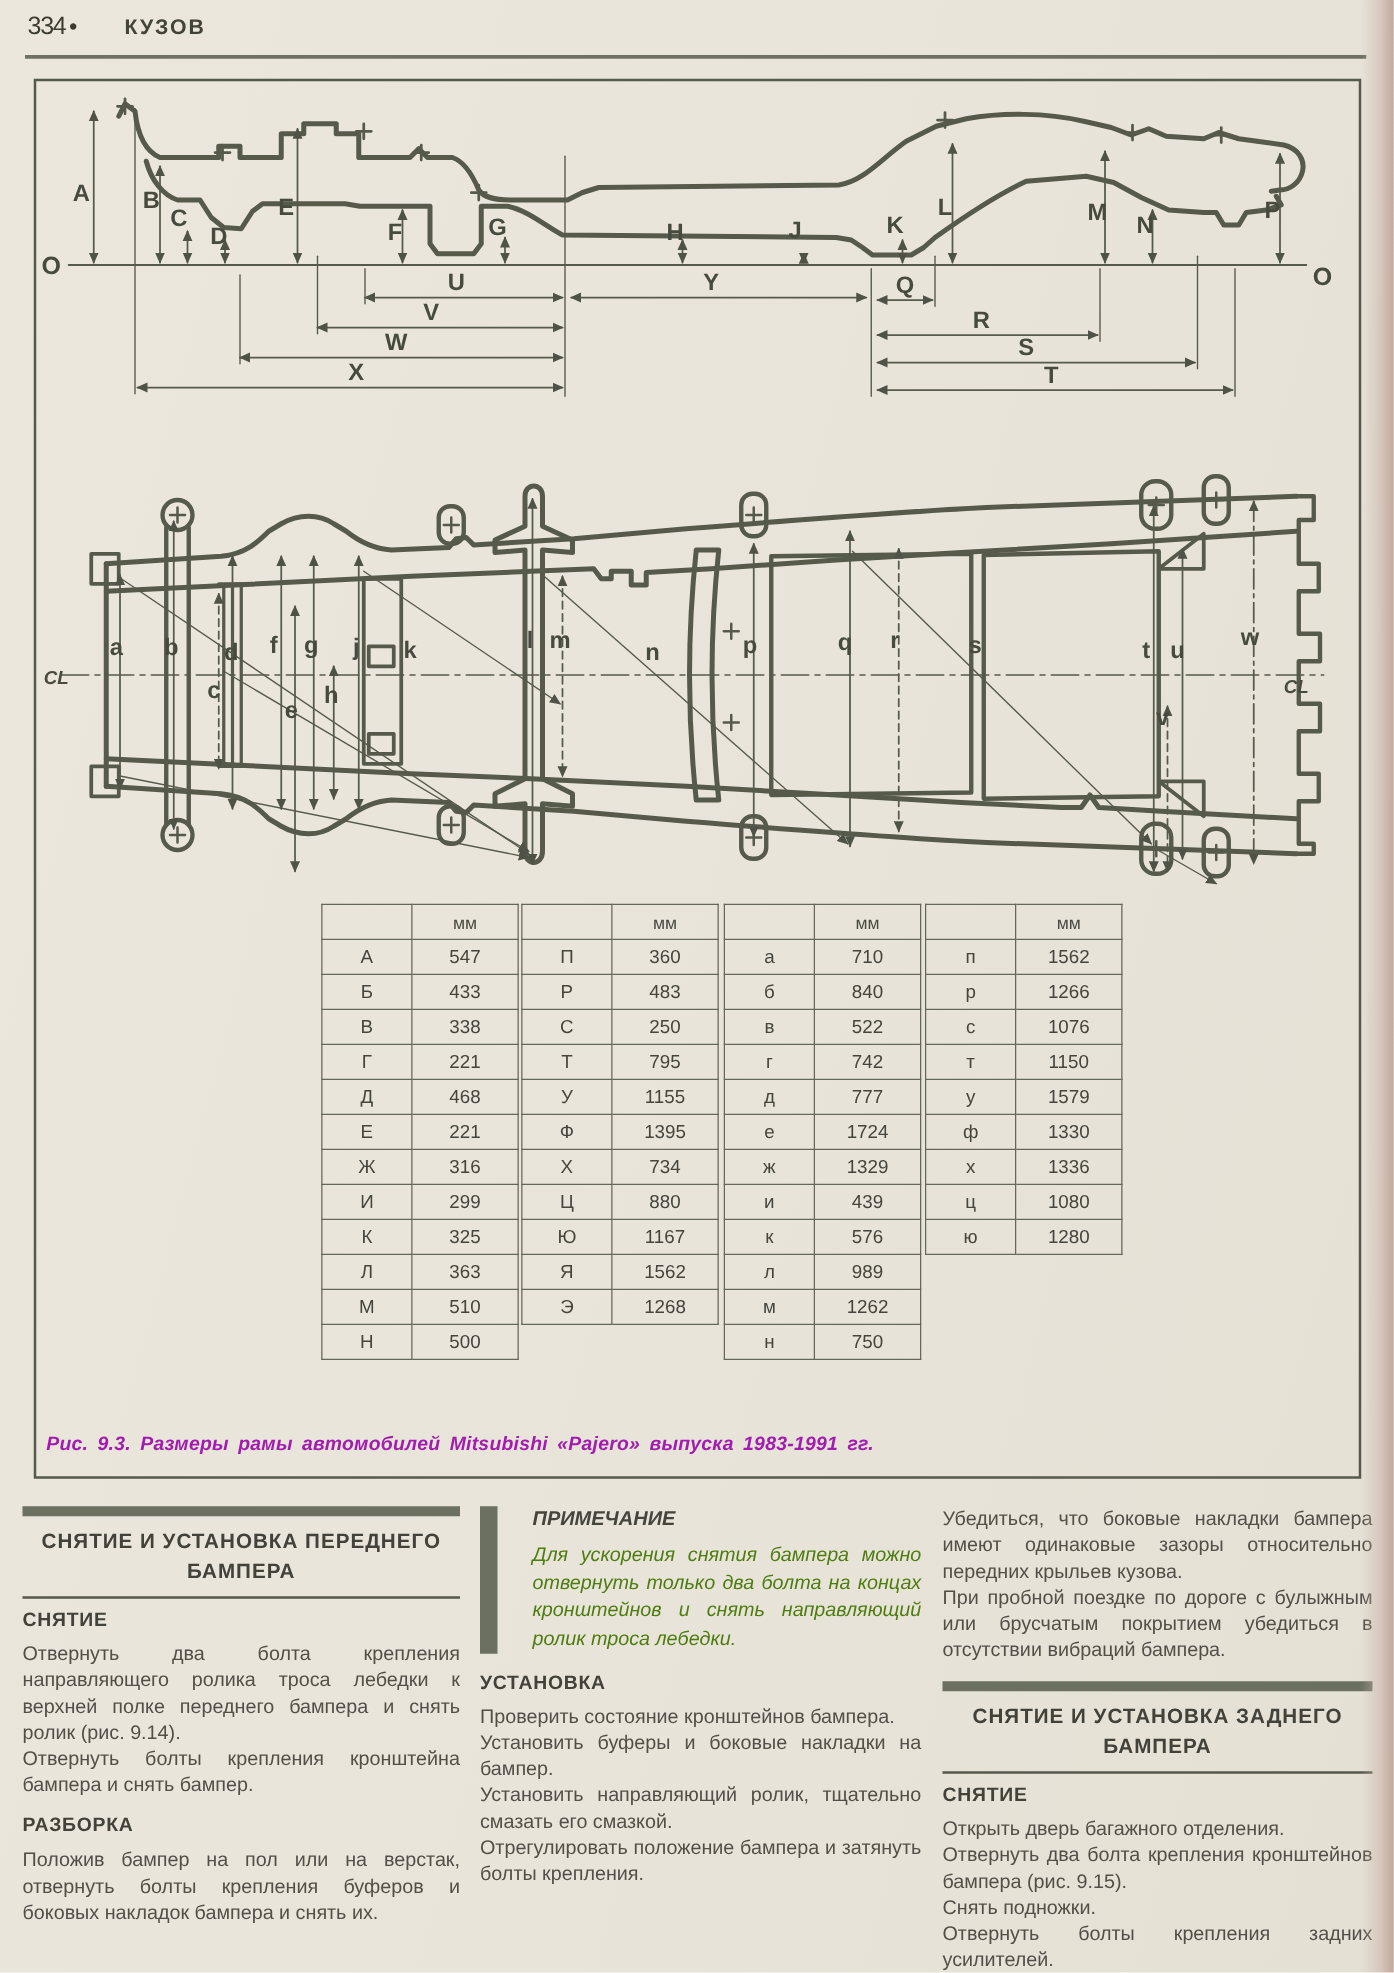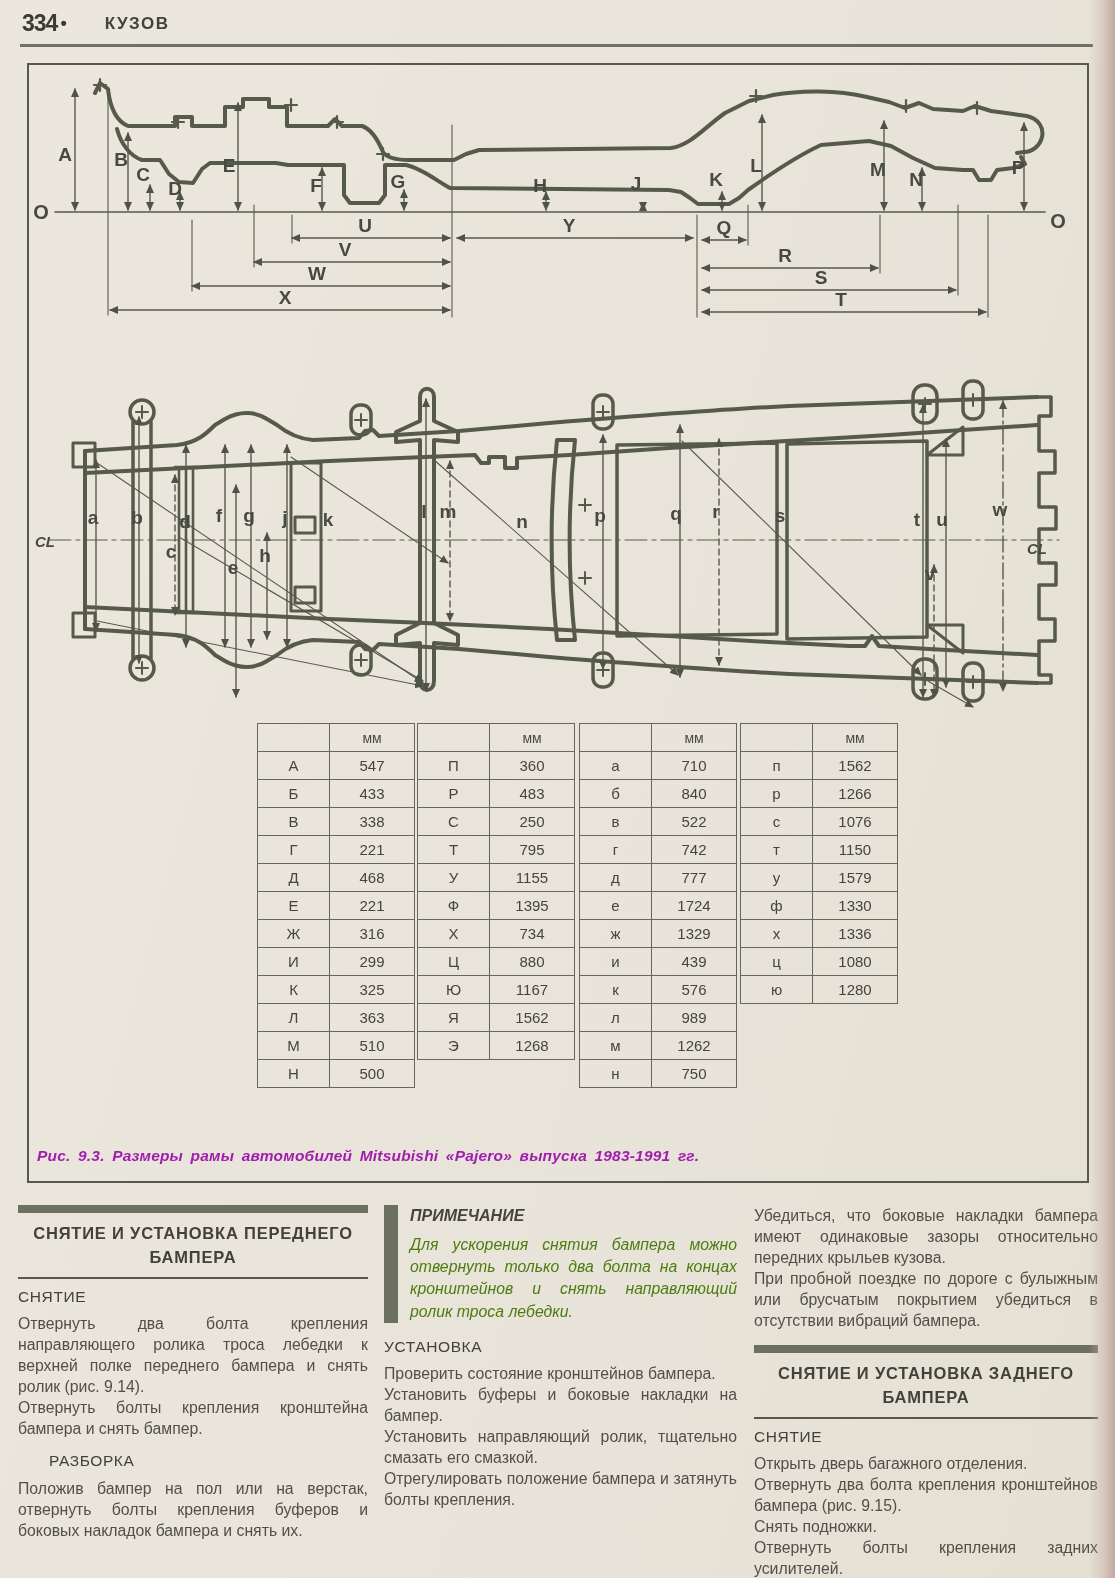--- a/index.html
+++ b/index.html
@@ -3,21 +3,21 @@
 <meta charset="utf-8">
 <style>
   html,body{margin:0;padding:0;}
   body{
     width:1115px;height:1578px;position:relative;overflow:hidden;
     background:linear-gradient(105deg,#ebe7dd 0%,#e8e4d9 55%,#e4e0d4 100%);
     font-family:"Liberation Sans",sans-serif;color:#4e4d46;
   }
   
   .hdr{position:absolute;left:22px;top:10px;height:34px;}
-  .hdr .pnum{font-size:23px;font-weight:bold;letter-spacing:-1px;color:#3b3b31;vertical-align:middle;}
+  .hdr .pnum{font-size:20px;font-weight:normal;letter-spacing:-1px;color:#3b3b31;vertical-align:middle;}
   .hdr .bullet{font-size:18px;font-weight:bold;color:#3b3b31;margin:0 4px 0 3px;vertical-align:middle;}
   .hdr .sect{font-size:17px;font-weight:bold;letter-spacing:1.5px;color:#43433a;vertical-align:middle;padding-left:34px;}
   .hdr-rule{position:absolute;left:20px;top:44px;width:1073px;height:3px;background:#6e7163;}
   
   .figbox{position:absolute;left:27px;top:63px;width:1058px;height:1116px;
     border:2px solid #555a4c;}
   .figbox svg{position:absolute;left:0;top:0;}
   text{font-family:"Liberation Sans",sans-serif;}
   .lbl{font-size:19px;font-weight:bold;fill:#474b3f;text-anchor:middle;}
   .lblO{font-size:20px;font-weight:bold;fill:#474b3f;text-anchor:middle;}
@@ -35,24 +35,24 @@
   
   .col{position:absolute;top:1205px;font-size:15.8px;line-height:1.33;text-align:justify;}
   .col p{margin:0;color:#514f48;}
   .col-left{left:18px;width:350px;}
   .col-mid{left:384px;width:353px;}
   .col-right{left:754px;width:344px;}
   .sec-bar{height:8px;background:#6c7061;margin-bottom:9px;}
   .col h2{font-size:16.5px;font-weight:bold;letter-spacing:.8px;line-height:1.45;
     margin:0;color:#42423a;text-align:center;}
   .thin-rule{border:0;border-top:2px solid #57574e;margin:7px 0 8px 0;}
-  .col h3{font-size:15.5px;font-weight:normal;letter-spacing:.6px;margin:0 0 6px 0;
+  .col h3{font-size:15.5px;font-weight:bold;letter-spacing:.6px;margin:0 0 6px 0;
     color:#42423a;text-align:left;}
-  .col h3.mt{margin-top:12px;margin-left:31px;}
-  .note{border-left:14px solid #6c7061;padding-left:12px;margin-bottom:14px;}
+  .col h3.mt{margin-top:12px;}
+  .note{border-left:14px solid #6c7061;padding-left:28px;margin-bottom:14px;}
   .note h4{font-size:16px;font-weight:bold;font-style:italic;margin:0 0 8px 0;color:#45453d;}
   .note p{font-style:italic;font-weight:normal;color:#4d7c0f;line-height:1.4;}
   
   .page-edge{position:absolute;right:0;top:0;width:26px;height:100%;
     background:linear-gradient(to right,rgba(205,182,172,0) 0%,rgba(205,182,172,.55) 55%,#c2a89e 100%);
     pointer-events:none;}
 </style>
 </head>
 <body>
 

